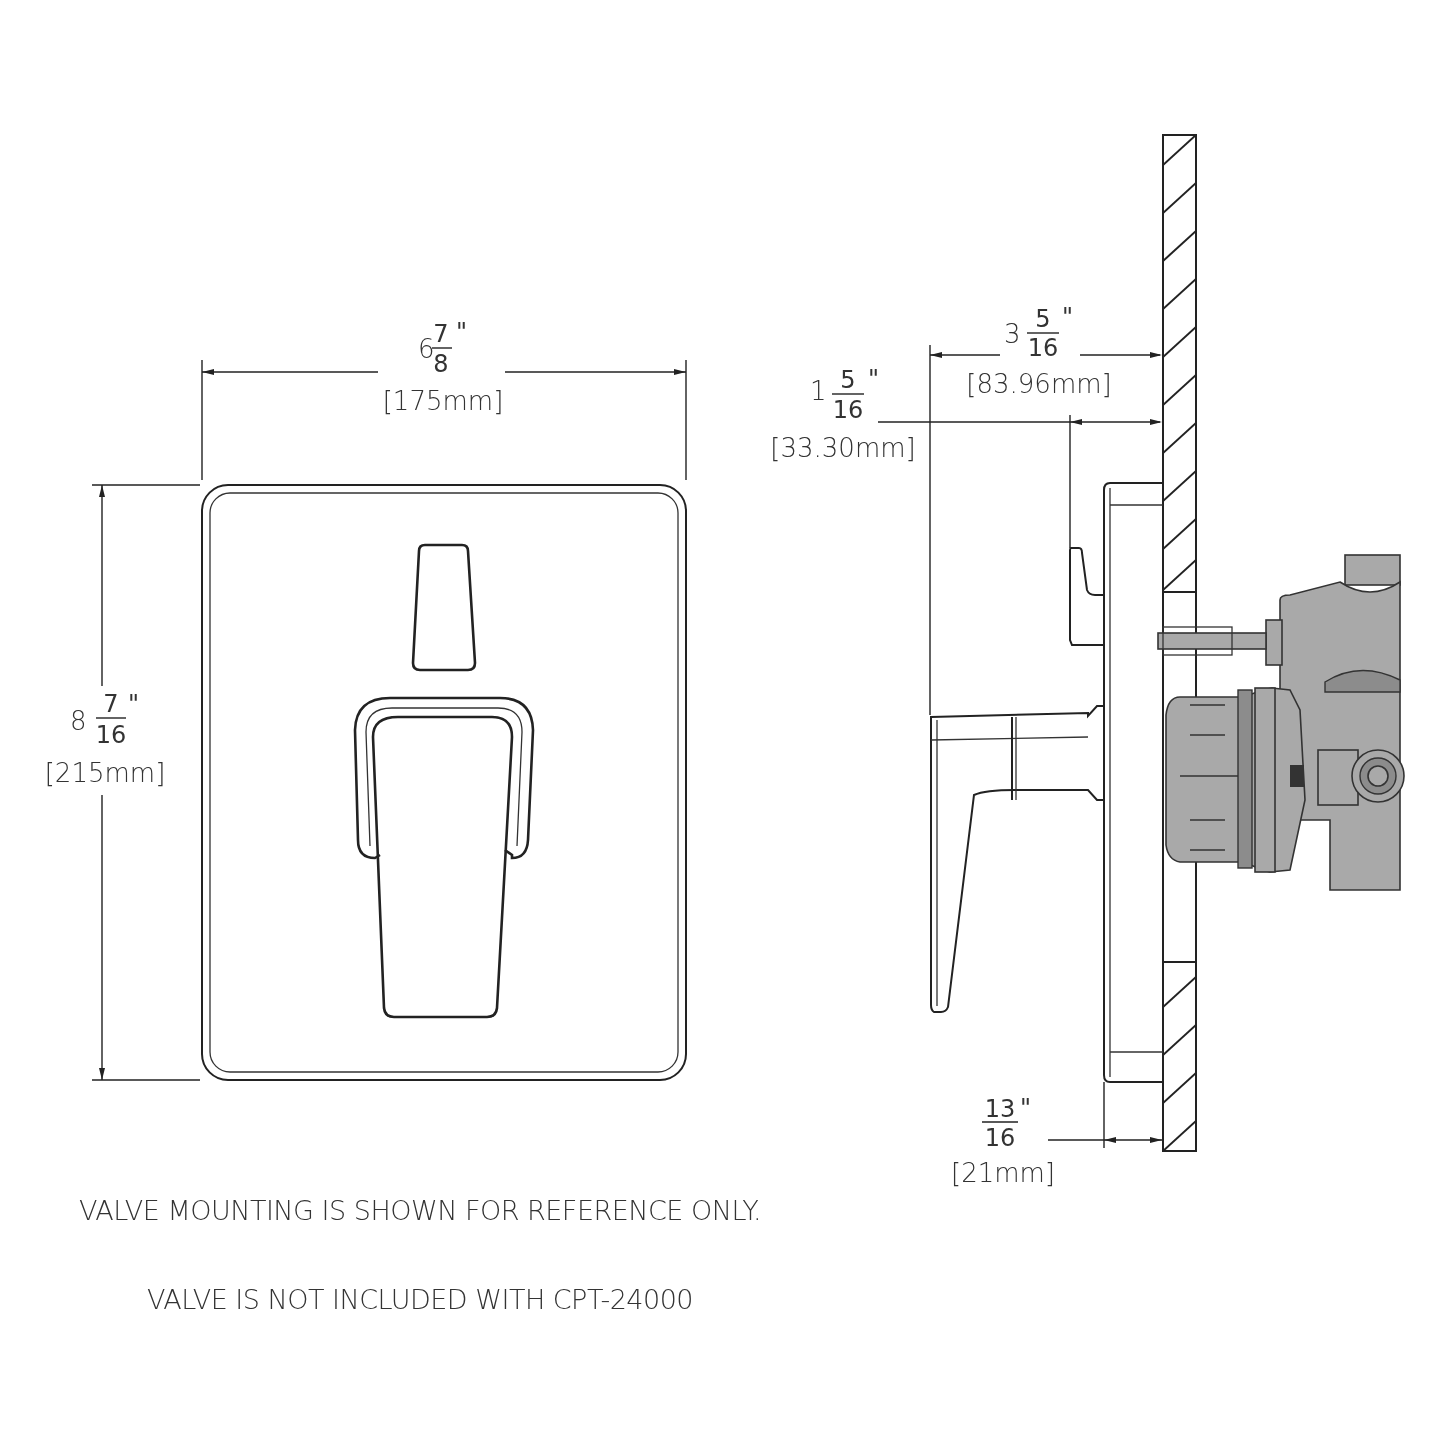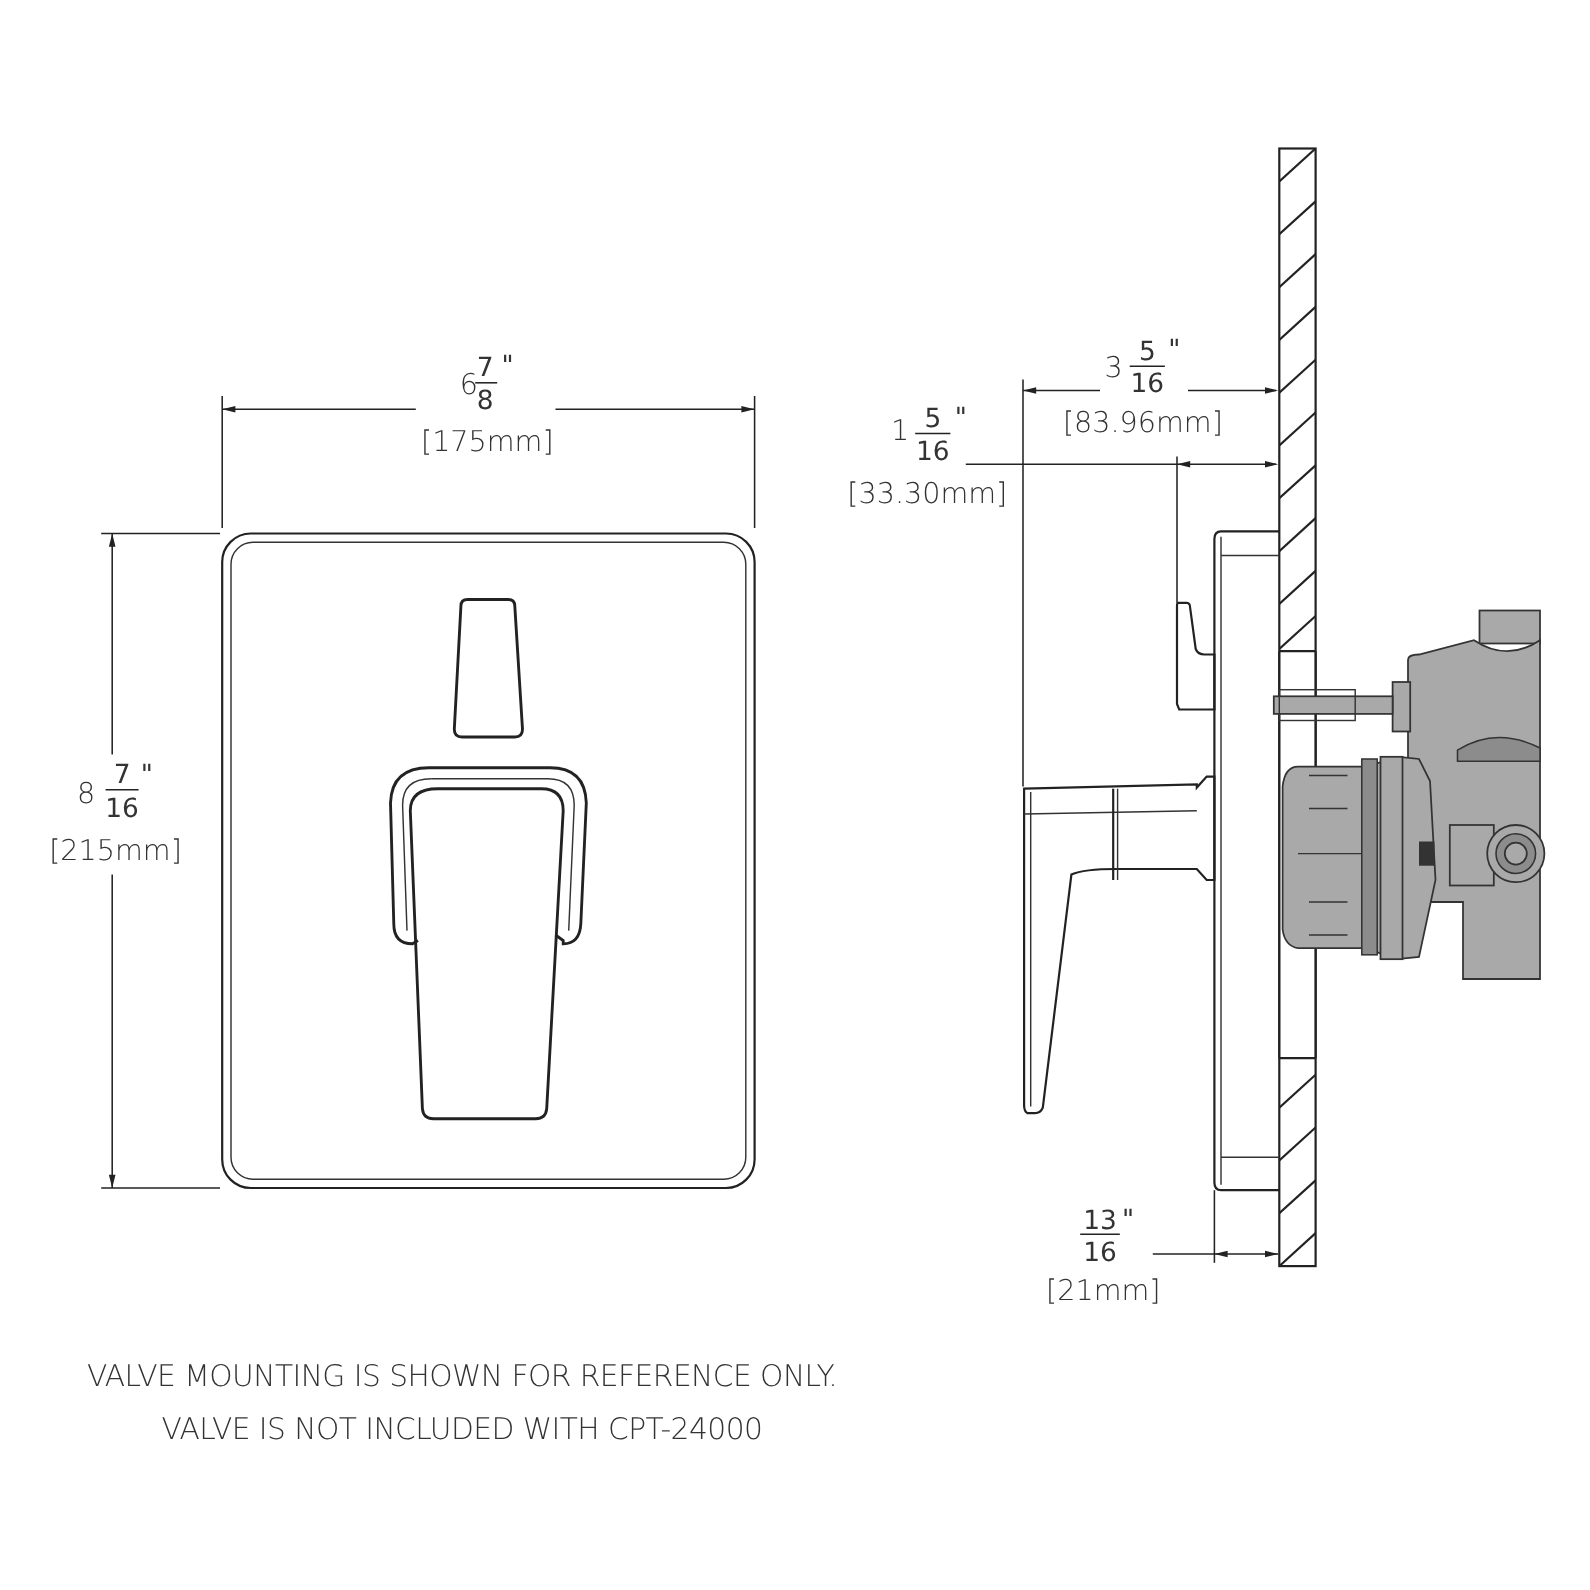--- a/index.html
+++ b/index.html
@@ -176,14 +176,14 @@
       <polygon class="arrow" points="1162,1140 1150,1137 1150,1143"></polygon>
       <text class="dim-frac" x="1000" y="1117" text-anchor="middle">13</text>
       <line class="dim" x1="982" y1="1122" x2="1018" y2="1122"></line>
       <text class="dim-frac" x="1000" y="1146" text-anchor="middle">16</text>
       <text class="dim-frac" x="1020" y="1116">"</text>
       <text class="dim-text" x="1003" y="1182" text-anchor="middle">[21mm]</text>
     </g>
   </g>
 </svg>
 
-<div class="note" style="top:1236px;">VALVE MOUNTING IS SHOWN FOR REFERENCE ONLY.</div>
+<div class="note" style="top:1195px;">VALVE MOUNTING IS SHOWN FOR REFERENCE ONLY.</div>
 <div class="note" style="top:1284px;">VALVE IS NOT INCLUDED WITH CPT-24000</div>
 
 </body></html>

